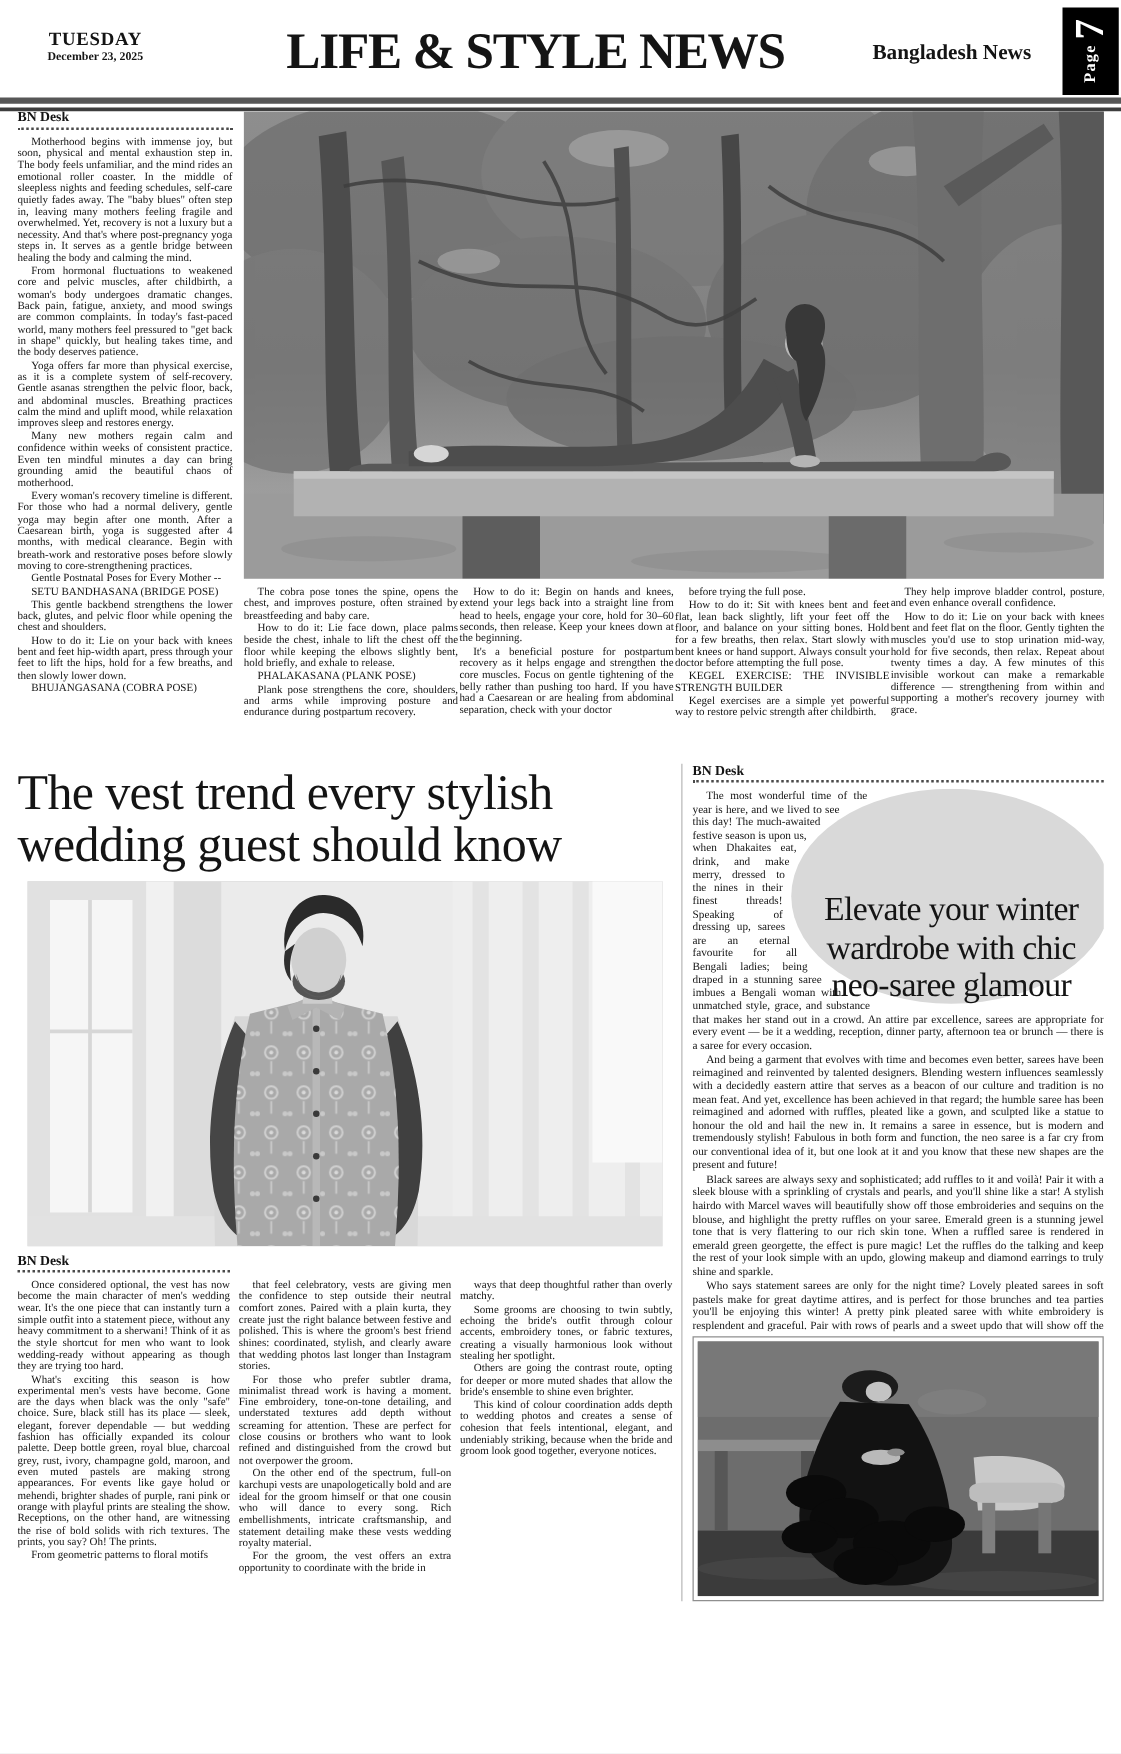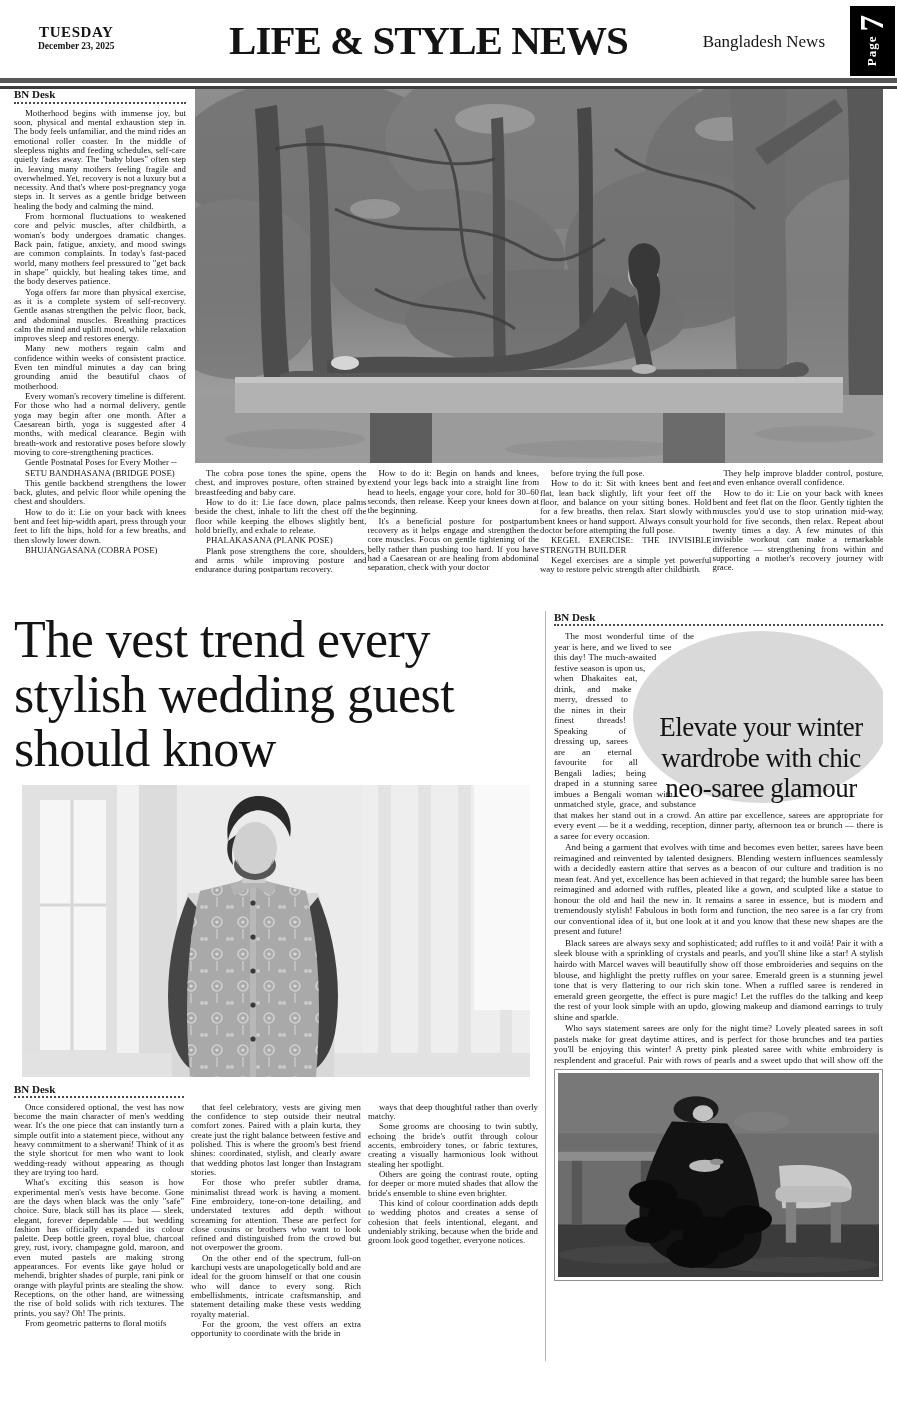--- a/index.html
+++ b/index.html
@@ -9,21 +9,21 @@
     background:#ffffff; color:#141414; overflow:hidden;
     font-family:"Liberation Serif","DejaVu Serif",serif;
   }
   
   .header { position:relative; height:78px; }
   .date-block { position:absolute; left:38px; top:24px; text-align:center; line-height:1.15; }
   .day { font-size:15px; font-weight:bold; letter-spacing:.6px; }
   .date { font-size:9.5px; font-weight:bold; }
   .masthead { position:absolute; left:0; right:40px; top:16px; text-align:center;
     font-size:41px; font-weight:bold; letter-spacing:-1px; }
-  .brand { position:absolute; right:72px; top:32px; font-size:17px; font-weight:normal; }
+  .brand { position:absolute; right:72px; top:32px; font-size:17px; font-weight:bold; }
   .pagebox { position:absolute; right:2px; top:6px; width:45px; height:70px; background:#000;
     color:#fff; display:flex; align-items:center; justify-content:center; }
   .pagebox-inner { writing-mode:vertical-rl; transform:rotate(180deg); text-align:center; line-height:1; }
   .pword { font-size:13px; font-weight:bold; letter-spacing:1px; }
   .pnum { font-size:33px; font-weight:bold; }
   .rule-a { height:5px; background:#575757; }
   .rule-b { height:3px; background:#3e3e3e; margin-top:3px; }
   
   .content { padding:0 14px; }
   .byline { font-weight:bold; font-size:11px; }
@@ -37,21 +37,21 @@
     width:790px; margin:10px 0 12px; }
   .a1row { display:flex; gap:9px; height:516px; overflow:hidden; }
   .ycol1 { width:172px; flex:none; }
   .a1right { flex:1; display:flex; flex-direction:column; }
   .yoga-photo { width:100%; height:374px; }
   .cols4 { display:flex; gap:1px; margin-top:6px; flex:1; overflow:hidden; }
   .cols4 .col { flex:1; }
   
   .row2 { display:flex; margin-top:6px; }
   .vest-sec { width:524px; flex:none; }
-  .h-vest { font-size:52px; font-weight:400; line-height:1.05; letter-spacing:-.5px;
+  .h-vest { font-size:40px; font-weight:400; line-height:1.05; letter-spacing:-.5px;
     width:520px; margin:2px 0 8px; }
   .vest-photo { width:508px; height:292px; margin-left:8px; margin-bottom:6px; }
   .cols3 { display:flex; gap:7px; height:258px; overflow:hidden; }
   .cols3 .col { flex:1; }
   .saree-sec { flex:1; border-left:1px solid #b9b9b9; margin-left:7px; padding-left:8px; }
   .saree-body { font-size:9px; line-height:1.17; text-align:justify; height:434px; overflow:hidden; }
   .saree-body p { margin:0 0 1px; text-indent:11px; }
   .ellipse { float:right; width:256px; height:172px; background:#d9d9d9; border-radius:50%;
     shape-outside:ellipse(50% 50%); margin:0 -6px 6px 7px;
     display:flex; align-items:flex-end; justify-content:center; }

